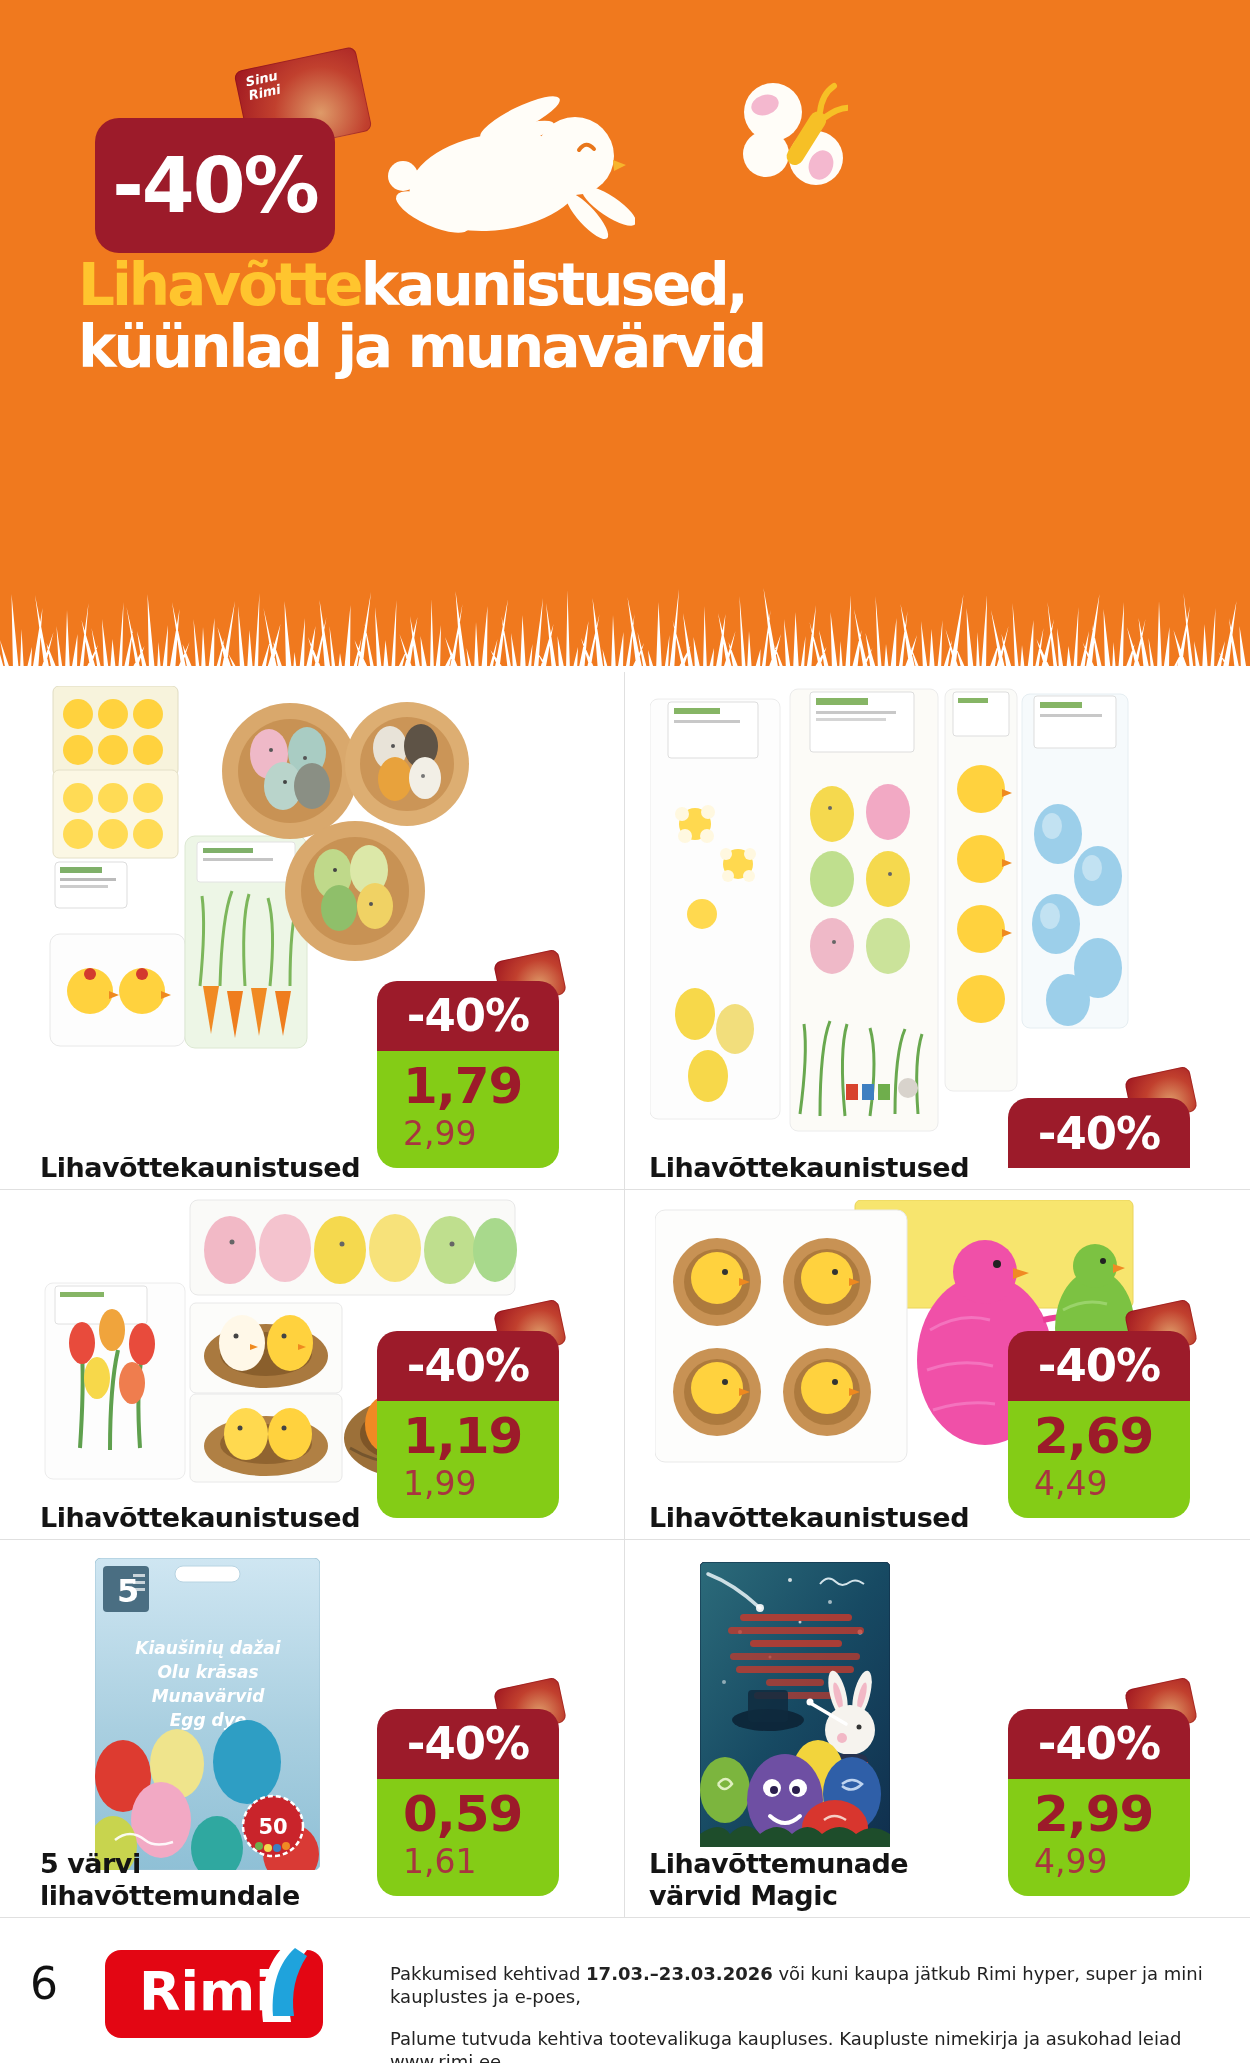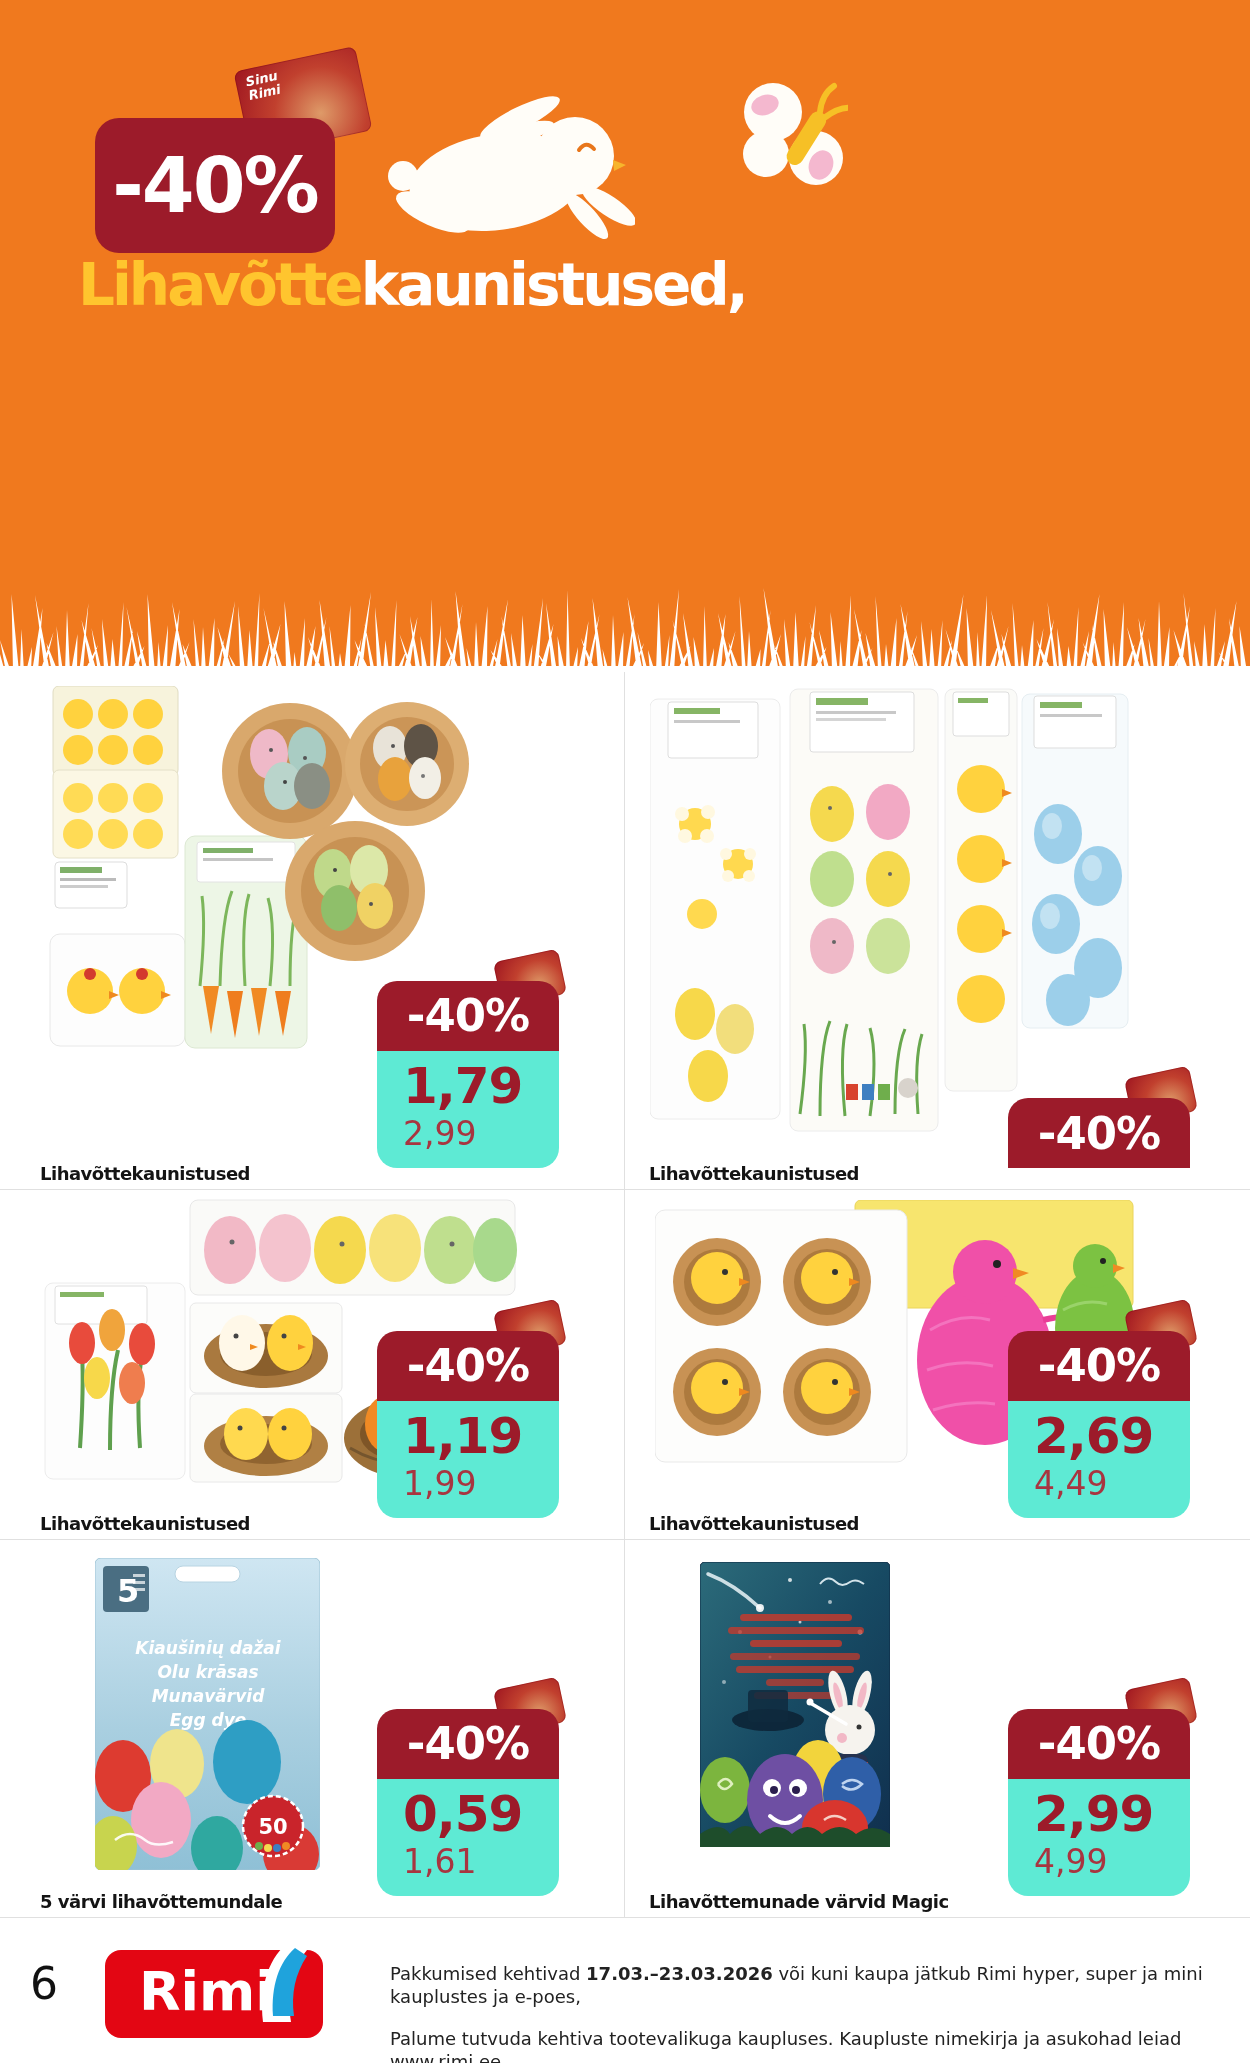--- a/index.html
+++ b/index.html
@@ -21,31 +21,31 @@
   .hero-title .hl{color:#FFC52E;}
   .grass{position:absolute;left:0;bottom:0;width:1250px;height:92px;display:block;}
   .hero-art{position:absolute;}
 
   
   .grid{position:absolute;left:0;top:672px;width:1250px;display:grid;
         grid-template-columns:625px 625px;grid-template-rows:518px 350px 378px;}
   .cell{position:relative;border-bottom:1px solid #E0E0E0;box-sizing:border-box;}
   .cell-l{border-right:1px solid #E0E0E0;}
   .art{position:absolute;}
-  .label{position:absolute;bottom:5px;font-size:18px;font-weight:700;color:#141414;
+  .label{position:absolute;bottom:5px;font-size:27px;font-weight:700;color:#141414;
          max-width:335px;line-height:1.18;letter-spacing:-0.5px;}
   .cell-l .label{left:40px;} .cell-r .label{left:24px;}
 
   
   .badge{position:absolute;width:182px;z-index:3;bottom:21px;}
   .b-l{right:65px;} .b-r{right:60px;}
   .mini-card{width:66px;height:46px;right:-4px;top:-26px;}
   .pb-head{position:relative;z-index:1;background:#9C1B2A;border-radius:20px 20px 0 0;height:70px;
      display:flex;align-items:center;justify-content:center;color:#fff;font-weight:700;font-size:45px;letter-spacing:-1px;}
-  .pb-body{position:relative;z-index:1;background:#5eead4;border-radius:0 0 20px 20px;padding:10px 8px 16px 26px;}
+  .pb-body{position:relative;z-index:1;background:#84cc16;border-radius:0 0 20px 20px;padding:10px 8px 16px 26px;}
   .pb-price{color:#9C1B2A;font-weight:700;font-size:50px;line-height:1.02;letter-spacing:-1px;}
   .pb-old{color:#A83540;font-size:33px;line-height:1.1;margin-top:4px;}
 
   
   .footer{position:absolute;left:0;top:1918px;width:1250px;height:145px;background:#fff;}
   .pageno{position:absolute;left:30px;top:40px;font-size:44px;color:#111;}
   .rimi-logo{position:absolute;left:105px;top:32px;width:218px;height:88px;background:#E30613;
      border-radius:16px;display:flex;align-items:center;overflow:visible;}
   .rimi-logo .txt{color:#fff;font-weight:700;font-size:54px;letter-spacing:0px;margin-left:34px;margin-top:-6px;}
   .rimi-flag{position:absolute;right:8px;top:-14px;}
@@ -91,20 +91,21 @@
       <circle cx="88" cy="86" r="27" fill="#FFFDF8"></circle>
       <ellipse cx="37" cy="33" rx="14" ry="10" transform="rotate(-18 37 33)" fill="#F4B8CF"></ellipse>
       <ellipse cx="93" cy="93" rx="12" ry="15" transform="rotate(20 93 93)" fill="#F4B8CF"></ellipse>
       <rect x="70" y="36" width="17" height="60" rx="9" transform="rotate(32 78 66)" fill="#F6C026"></rect>
       <path d="M92,40 q2,-18 14,-26" stroke="#F6C026" stroke-width="6" fill="none" stroke-linecap="round"></path>
       <path d="M96,46 q16,-12 28,-10" stroke="#F6C026" stroke-width="6" fill="none" stroke-linecap="round"></path>
     </svg>
 
     <h1 class="hero-title">
       <span class="hl">Lihavõtte</span><span>kaunistused,</span><br>
+      <span>küünlad ja munavärvid</span>
     </h1>
 
     <svg class="grass" viewBox="0 0 1250 92" preserveAspectRatio="none">
       <path id="grass-path" fill="#FFFFFF" d="M0,92 L1,92 L-9.5,40 L5,92 L6,92 L0,60 L11,92 L13,92 L11.5,14 L19,92 L20,92 L21.5,49 L24,92 L26,92 L32,67 L31,92 L32,92 L42.5,28 L38,92 L40,92 L53.5,52 L44,92 L45,92 L35,15 L50,92 L52,92 L46.5,63 L58,92 L59,92 L56.5,46 L63,92 L65,92 L67,30 L70,92 L71,92 L77.5,54 L77,92 L79,92 L88.5,23 L83,92 L84,92 L98,65 L89,92 L91,92 L81.5,40 L97,92 L98,92 L91.5,48 L102,92 L104,92 L102,39 L109,92 L110,92 L112.5,59 L116,92 L118,92 L123.5,22 L122,92 L123,92 L133,48 L128,92 L130,92 L144.5,66 L136,92 L137,92 L126.5,27 L141,92 L143,92 L137,51 L148,92 L149,92 L147.5,14 L155,92 L157,92 L158.5,62 L161,92 L162,92 L168,45 L167,92 L169,92 L179.5,29 L175,92 L176,92 L189.5,62 L180,92 L182,92 L172,22 L187,92 L188,92 L182.5,64 L194,92 L196,92 L193.5,39 L200,92 L201,92 L203,47 L206,92 L208,92 L214.5,38 L214,92 L215,92 L224.5,58 L219,92 L221,92 L235,21 L226,92 L227,92 L217.5,47 L233,92 L235,92 L228.5,74 L239,92 L240,92 L238,26 L245,92 L247,92 L249.5,50 L253,92 L254,92 L259.5,13 L258,92 L260,92 L270,61 L265,92 L266,92 L280.5,44 L272,92 L274,92 L263.5,28 L278,92 L279,92 L273,61 L284,92 L286,92 L284.5,21 L292,92 L293,92 L294.5,72 L297,92 L299,92 L305,38 L304,92 L305,92 L315.5,46 L311,92 L313,92 L326.5,37 L317,92 L318,92 L308,57 L323,92 L325,92 L319.5,20 L331,92 L332,92 L329.5,46 L336,92 L338,92 L340,73 L343,92 L344,92 L350.5,25 L350,92 L352,92 L361.5,58 L356,92 L357,92 L371,12 L362,92 L364,92 L354.5,60 L370,92 L371,92 L364.5,43 L375,92 L377,92 L375,27 L382,92 L383,92 L385.5,60 L389,92 L391,92 L396.5,20 L395,92 L396,92 L406,71 L401,92 L403,92 L417.5,37 L409,92 L410,92 L399.5,54 L414,92 L416,92 L410,36 L421,92 L422,92 L420.5,56 L428,92 L430,92 L431.5,19 L434,92 L435,92 L441,45 L440,92 L442,92 L452.5,72 L448,92 L449,92 L462.5,24 L453,92 L455,92 L445,57 L460,92 L461,92 L455.5,11 L467,92 L469,92 L466.5,68 L473,92 L474,92 L476,42 L479,92 L481,92 L487.5,26 L487,92 L488,92 L497.5,59 L492,92 L494,92 L508,19 L499,92 L500,92 L490.5,70 L506,92 L508,92 L501.5,36 L512,92 L513,92 L511,53 L518,92 L520,92 L522.5,35 L526,92 L527,92 L532.5,64 L531,92 L533,92 L543,18 L538,92 L539,92 L553.5,44 L545,92 L547,92 L536.5,71 L551,92 L552,92 L546,23 L557,92 L559,92 L557.5,56 L565,92 L566,92 L567.5,10 L570,92 L572,92 L578,67 L577,92 L578,92 L588.5,41 L584,92 L586,92 L599.5,34 L590,92 L591,92 L581,58 L596,92 L598,92 L592.5,18 L604,92 L605,92 L602.5,69 L609,92 L611,92 L613,35 L616,92 L617,92 L623.5,52 L623,92 L625,92 L634.5,34 L629,92 L630,92 L644,63 L635,92 L637,92 L627.5,17 L643,92 L644,92 L637.5,52 L648,92 L650,92 L648,70 L655,92 L656,92 L658.5,22 L662,92 L664,92 L669.5,55 L668,92 L669,92 L679,9 L674,92 L676,92 L690.5,66 L682,92 L683,92 L672.5,40 L687,92 L689,92 L683,33 L694,92 L695,92 L693.5,57 L701,92 L703,92 L704.5,26 L707,92 L708,92 L714,68 L713,92 L715,92 L725.5,34 L721,92 L722,92 L735.5,51 L726,92 L728,92 L718,33 L733,92 L734,92 L728.5,62 L740,92 L742,92 L739.5,16 L746,92 L747,92 L749,51 L752,92 L754,92 L760.5,69 L760,92 L761,92 L770.5,30 L765,92 L767,92 L781,54 L772,92 L773,92 L763.5,8 L779,92 L781,92 L774.5,65 L785,92 L786,92 L784,39 L791,92 L793,92 L795.5,32 L799,92 L800,92 L805.5,56 L804,92 L806,92 L816,25 L811,92 L812,92 L826.5,67 L818,92 L820,92 L809.5,42 L824,92 L825,92 L819,50 L830,92 L832,92 L830.5,32 L838,92 L839,92 L840.5,61 L843,92 L845,92 L851,15 L850,92 L851,92 L861.5,50 L857,92 L859,92 L872.5,68 L863,92 L864,92 L854,29 L869,92 L871,92 L865.5,53 L877,92 L878,92 L875.5,16 L882,92 L884,92 L886,64 L889,92 L890,92 L896.5,38 L896,92 L898,92 L907.5,31 L902,92 L903,92 L917,55 L908,92 L910,92 L900.5,24 L916,92 L917,92 L910.5,66 L921,92 L923,92 L921,41 L928,92 L929,92 L931.5,49 L935,92 L937,92 L942.5,40 L941,92 L942,92 L952,60 L947,92 L949,92 L963.5,14 L955,92 L956,92 L945.5,49 L960,92 L962,92 L956,67 L967,92 L968,92 L966.5,28 L974,92 L976,92 L977.5,52 L980,92 L981,92 L987,15 L986,92 L988,92 L998.5,63 L994,92 L995,92 L1008.5,46 L999,92 L1001,92 L991,30 L1006,92 L1007,92 L1001.5,54 L1013,92 L1015,92 L1012.5,23 L1019,92 L1020,92 L1022,65 L1025,92 L1027,92 L1033.5,40 L1033,92 L1034,92 L1043.5,48 L1038,92 L1040,92 L1054,39 L1045,92 L1046,92 L1036.5,59 L1052,92 L1054,92 L1047.5,22 L1058,92 L1059,92 L1057,48 L1064,92 L1066,92 L1068.5,66 L1072,92 L1073,92 L1078.5,27 L1077,92 L1079,92 L1089,51 L1084,92 L1085,92 L1099.5,14 L1091,92 L1093,92 L1082.5,62 L1097,92 L1098,92 L1092,45 L1103,92 L1105,92 L1103.5,29 L1111,92 L1112,92 L1113.5,62 L1116,92 L1118,92 L1124,22 L1123,92 L1124,92 L1134.5,64 L1130,92 L1132,92 L1145.5,39 L1136,92 L1137,92 L1127,47 L1142,92 L1144,92 L1138.5,38 L1150,92 L1151,92 L1148.5,58 L1155,92 L1157,92 L1159,21 L1162,92 L1163,92 L1169.5,47 L1169,92 L1171,92 L1180.5,74 L1175,92 L1176,92 L1190,26 L1181,92 L1183,92 L1173.5,50 L1189,92 L1190,92 L1183.5,13 L1194,92 L1196,92 L1194,61 L1201,92 L1202,92 L1204.5,44 L1208,92 L1210,92 L1215.5,28 L1214,92 L1215,92 L1225,61 L1220,92 L1222,92 L1236.5,21 L1228,92 L1229,92 L1218.5,72 L1233,92 L1235,92 L1229,38 L1240,92 L1241,92 L1239.5,46 L1247,92 L1250,92 L1250,93 L0,93 Z"></path>
       <rect x="0" y="86" width="1250" height="6" fill="#FFFFFF"></rect>
     </svg>
   </header>
 
   <main class="grid">
 

